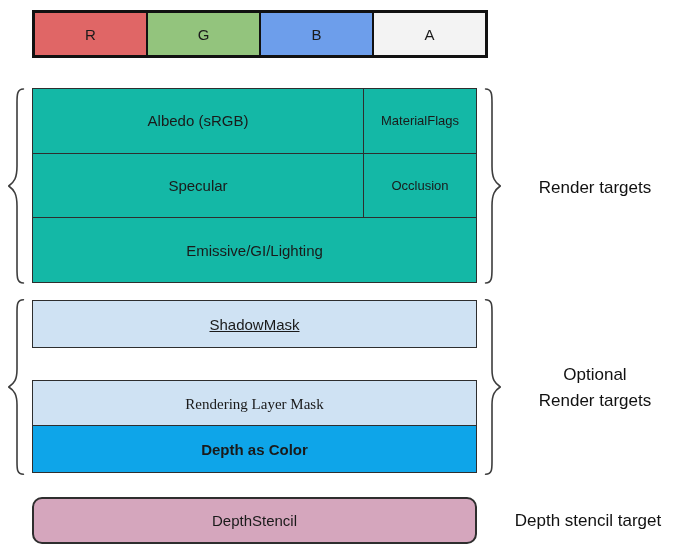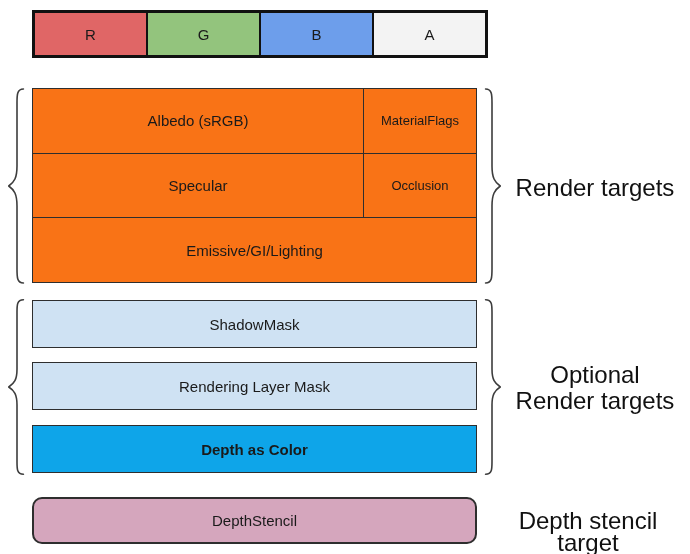--- a/index.html
+++ b/index.html
@@ -56,38 +56,38 @@
   
   .opt-box {
     position: absolute; left: 32px;
     width: 443px; height: 46px;
     border: 1.5px solid #2e2e2e;
     background: #CFE2F3;
     display: flex; align-items: center; justify-content: center;
     font-size: 15px;
     box-sizing: content-box;
   }
-  .opt-box.b1 { top: 300px; }
-  .opt-box.b2 { top: 362px; }
+  .opt-box.b1 { top: 300px; text-decoration: underline; }
+  .opt-box.b2 { top: 380px; font-family: Liberation Serif, serif; }
   .opt-box.b3 { top: 425px; }
   
   .ds-box {
     position: absolute; left: 32px; top: 497px;
     width: 441px; height: 43px;
     border: 2px solid #2e2e2e;
     background: #D5A6BD;
     display: flex; align-items: center; justify-content: center;
     font-size: 15px;
     box-sizing: content-box;
   }
   
   .side-label {
     position: absolute;
     text-align: center;
-    font-size: 24px;
+    font-size: 17px;
     line-height: 22px;
     color: #111;
   }
   .lbl-bits   { left: 500px; top: 22px;  width: 185px; font-size: 19px; }
   .lbl-rt     { left: 500px; top: 177px; width: 190px; }
   .lbl-opt    { left: 500px; top: 362px; width: 190px; line-height: 26px; }
   .lbl-ds     { left: 488px; top: 510px; width: 200px; }
   
   .brace { position: absolute; overflow: visible; }
   .brace path {
@@ -100,21 +100,21 @@
 
 <div class="canvas">
 
   <div class="px-bar">
     <div class="px-cell" style="background-color: rgb(224, 102, 102);">R</div>
     <div class="px-cell" style="background-color: rgb(147, 196, 125);">G</div>
     <div class="px-cell" style="background-color: rgb(109, 158, 235);">B</div>
     <div class="px-cell" style="background-color: rgb(243, 243, 243);">A</div>
   </div>
 
-  <div class="rt-table" style="background-color: #f97316;">
+  <div class="rt-table" style="background-color: #14b8a6;">
     <div class="rt-row">
       <div class="rt-main">Albedo (sRGB)</div>
       <div class="rt-aux">MaterialFlags</div>
     </div>
     <div class="rt-row">
       <div class="rt-main">Specular</div>
       <div class="rt-aux">Occlusion</div>
     </div>
     <div class="rt-row">
       <div class="rt-full">Emissive/GI/Lighting</div>

